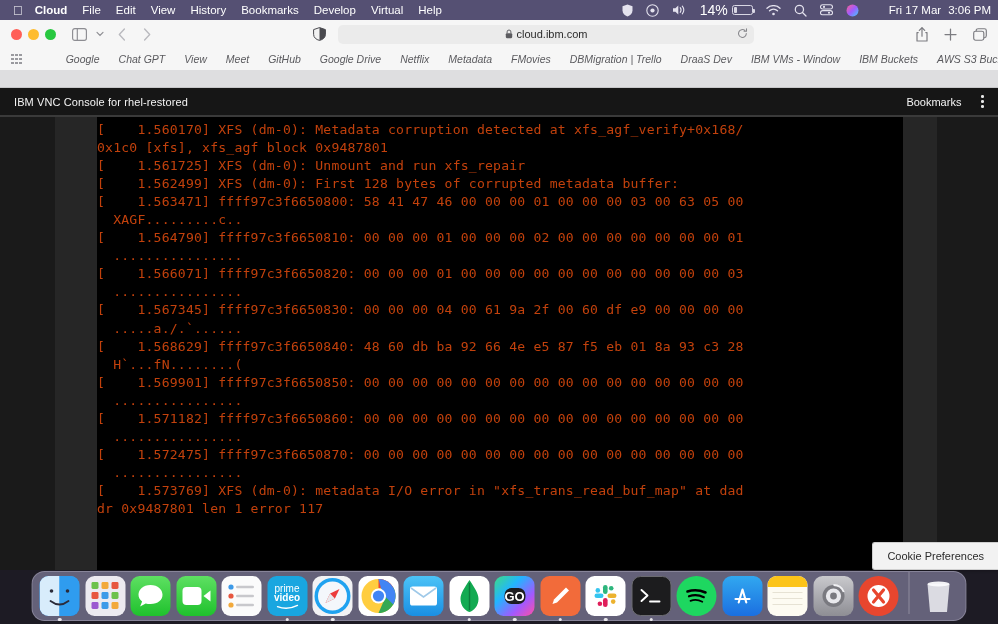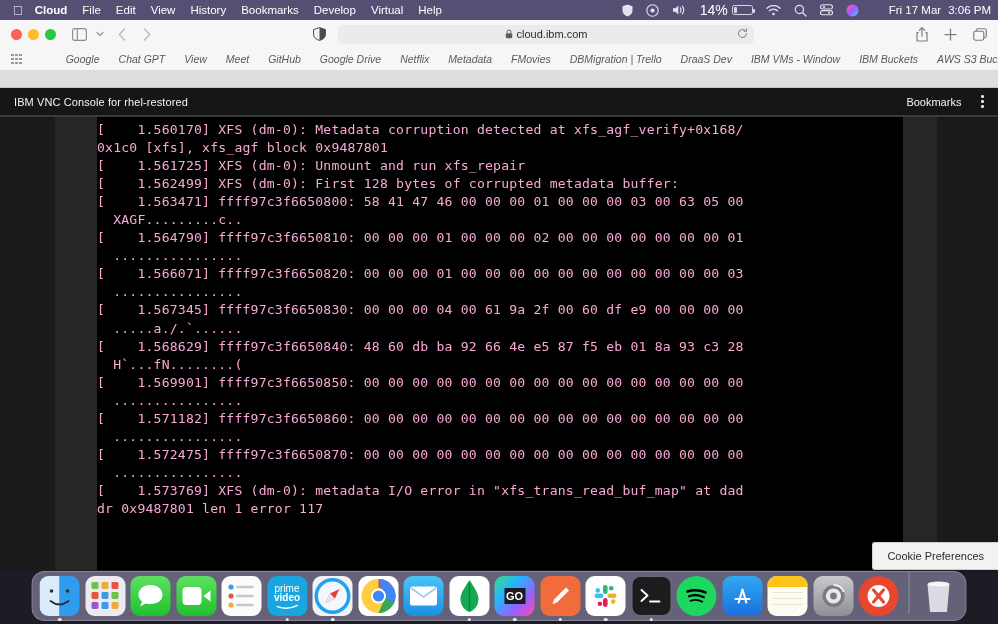--- a/index.html
+++ b/index.html
@@ -105,21 +105,21 @@
   .vnc-gutter-l { position: absolute; left: 0; top: 0; width: 55px; height: 100%; background: #1a1a1a; }
   .vnc-strip-l { position: absolute; left: 55px; top: 0; width: 42px; height: 100%; background: #262626; }
   .vnc-strip-r { position: absolute; left: 903px; top: 0; width: 34px; height: 100%; background: #262626; }
   .vnc-gutter-r { position: absolute; left: 937px; top: 0; width: 61px; height: 100%; background: #1a1a1a; }
 
   .term {
     position: absolute; left: 97px; top: 0; width: 806px; height: 100%;
     background: #000; overflow: hidden;
     font-family: "DejaVu Sans Mono", "Liberation Mono", monospace;
     font-size: 13.1px; line-height: 18.05px;
-    color: #f9a8d4; letter-spacing: 0.2px;
+    color: #c2410c; letter-spacing: 0.2px;
     padding-top: 6px;
     white-space: pre;
   }
   .term .line { display: block; }
 
   .topline { position: absolute; top: 115px; left: 0; width: 998px; height: 2px; background: #3a3a3a; }
 
   .cookie-pref {
     position: absolute; right: 0px; bottom: 54px;
     background: #f2f2f2; border: 1px solid #cfcfcf; border-right: none;
@@ -488,21 +488,21 @@
         <svg width="22" height="32" viewBox="0 0 22 32">
             <path d="M11 0 C16 8 20 13 20 19 C20 26 15 31 11 32 C7 31 2 26 2 19 C2 13 6 8 11 0 Z" fill="#13aa52"></path>
             <path d="M11 3 V30" stroke="#0b7a3b" stroke-width="1.4"></path>
           </svg>
       </div>
         <span class="dot"></span>
     </div>
 
     <div class="dock-item">
       <div class="tile" style="background:linear-gradient(135deg,#3ddc84 0%,#22b5ff 35%,#a259ff 70%,#ff4fa3 100%)">
-        <div style="width:21px;height:16px;background:#1c1c20;border-radius:0;display:flex;align-items:center;justify-content:center;color:#fff;font-size:11px;font-weight:bold;font-family:'Liberation Sans',sans-serif">GO</div>
+        <div style="width:21px;height:16px;background:#1c1c20;border-radius:7px;display:flex;align-items:center;justify-content:center;color:#fff;font-size:13px;font-weight:bold;font-family:'Liberation Sans',sans-serif">GO</div>
       </div>
         <span class="dot"></span>
     </div>
 
     <div class="dock-item">
       <div class="tile" style="background:#f26b3a">
         <svg width="24" height="24" viewBox="0 0 24 24">
             <path d="M17.5 3.5 L20.5 6.5 L8.5 18.5 L4 20 L5.5 15.5 Z" fill="#fff"></path>
           </svg>
       </div>

